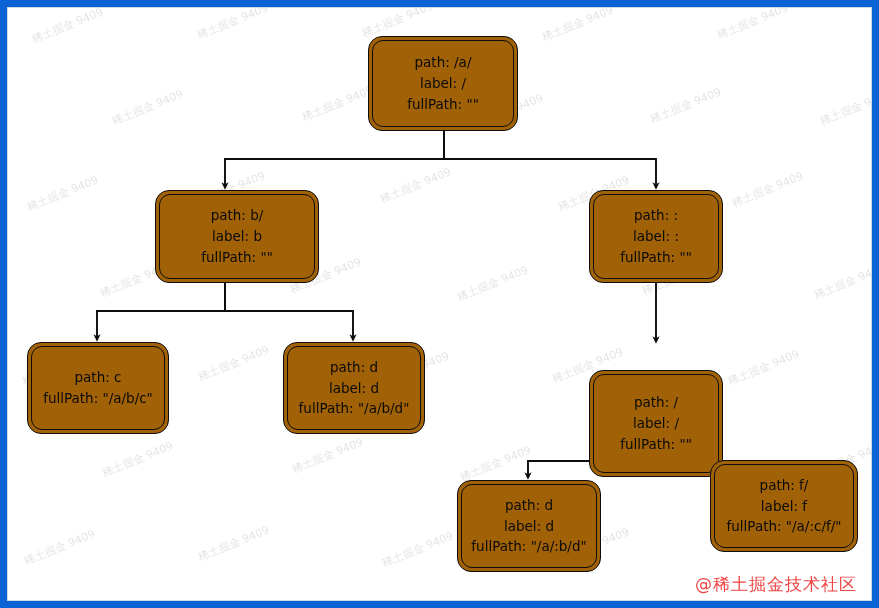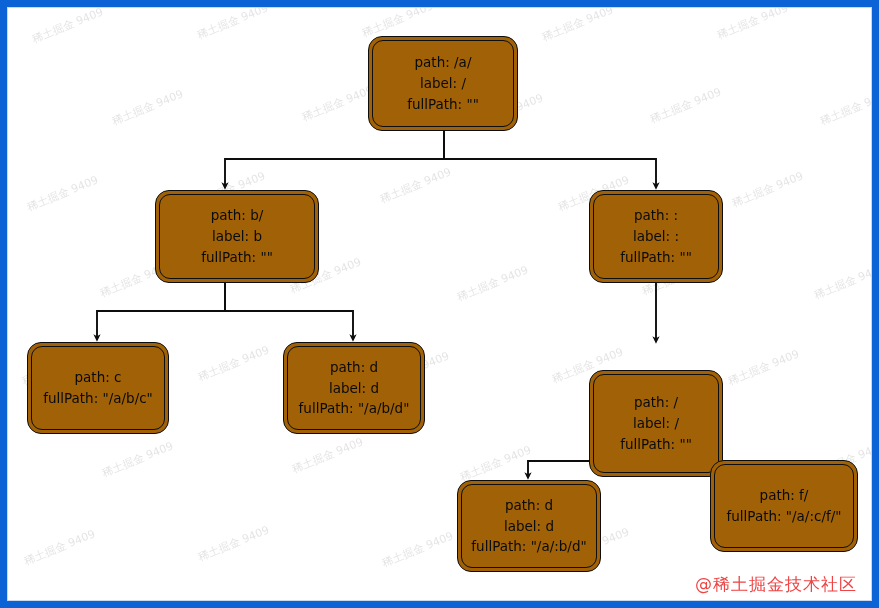--- a/index.html
+++ b/index.html
@@ -246,20 +246,21 @@
         <span class="node-line">path: d</span>
         <span class="node-line">label: d</span>
         <span class="node-line">fullPath: "/a/:b/d"</span>
       </div>
     </div>
 
     <div class="node" style="left:710px; top:460px; width:148px; height:92px;">
       <div class="inner-ring"></div>
       <div class="node-text">
         <span class="node-line">path: f/</span>
+        <span class="node-line">label: f</span>
         <span class="node-line">fullPath: "/a/:c/f/"</span>
       </div>
     </div>
 
   </div>
 
   <div id="corner-watermark">@稀土掘金技术社区</div>
 
   <div id="frame-inner-line"></div>
   <div id="frame-border"></div>

